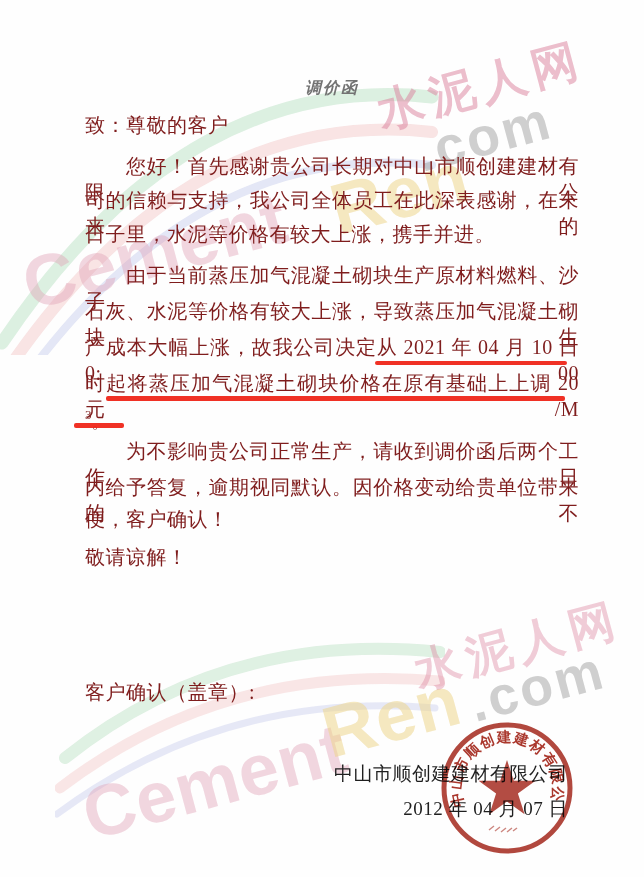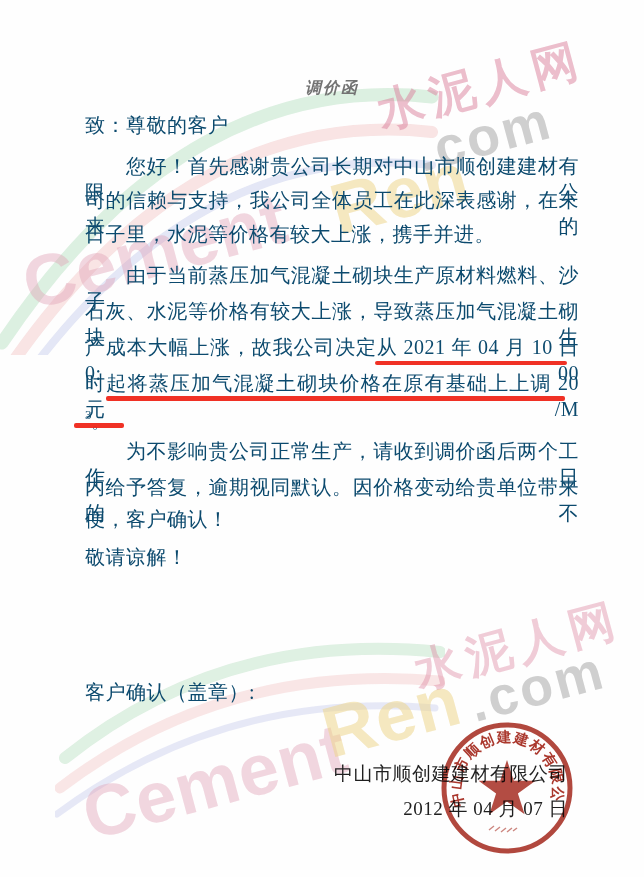--- a/index.html
+++ b/index.html
@@ -1,21 +1,21 @@
 <!DOCTYPE html>
 <html><head>
 <meta charset="utf-8">
 <style>
   html,body{margin:0;padding:0;background:#ffffff;}
   .page{position:relative;width:644px;height:877px;background:#fefefe;overflow:hidden;
         font-family:"Liberation Serif","DejaVu Serif",serif;}
   
   .layer-content{position:absolute;inset:0;z-index:3;}
   .line{position:absolute;left:85px;width:494px;font-size:20px;line-height:26px;
-        color:#0c4a6e;letter-spacing:0.5px;white-space:nowrap;}
+        color:#7f1d1d;letter-spacing:0.5px;white-space:nowrap;}
   .fill{white-space:normal;text-align:justify;text-align-last:justify;}
   .indent{text-indent:41px;}
   .doc-title{position:absolute;left:85px;width:494px;top:78px;text-align:center;
              font-size:16px;font-weight:bold;color:#737373;letter-spacing:2px;font-style:italic;}
   .sup3{font-size:13px;vertical-align:9px;letter-spacing:0;}
   .sup-period{font-size:17px;letter-spacing:0;}
   .sign-line{position:absolute;right:76px;text-align:right;font-size:19px;color:#1f1f1f;
              letter-spacing:0.5px;white-space:nowrap;}
   
   .layer-marks{position:absolute;inset:0;z-index:4;}

